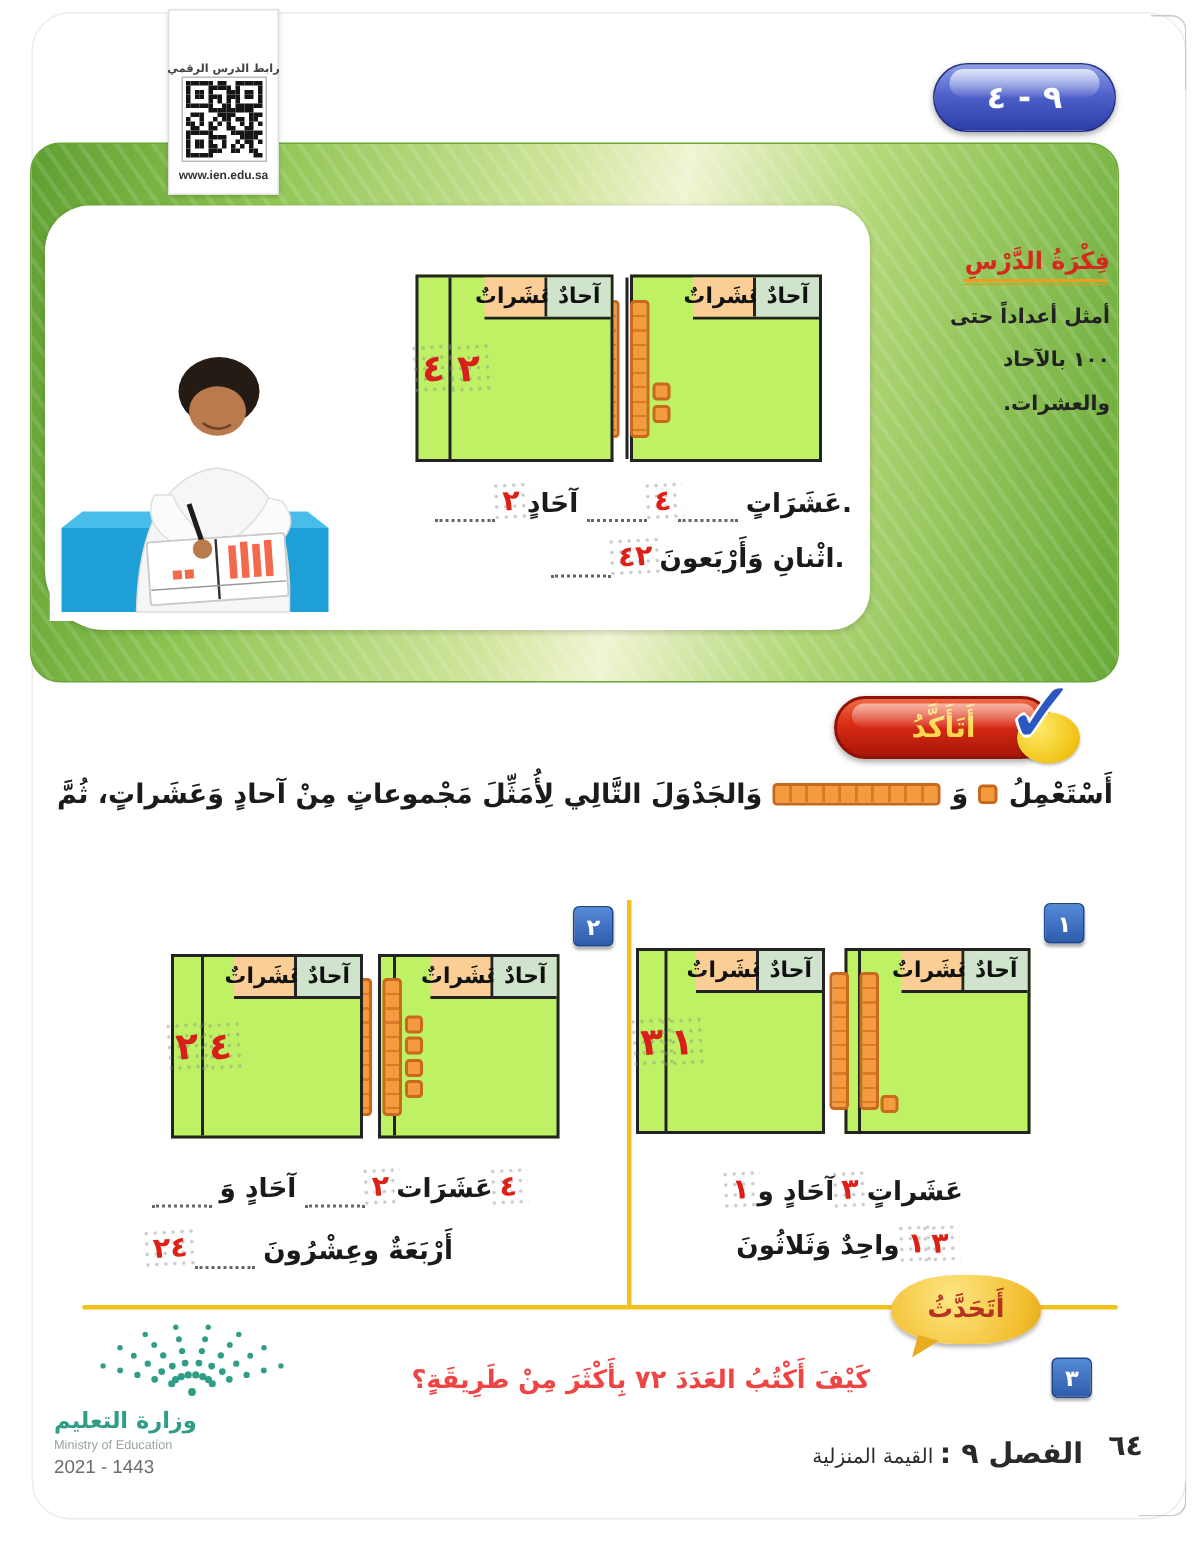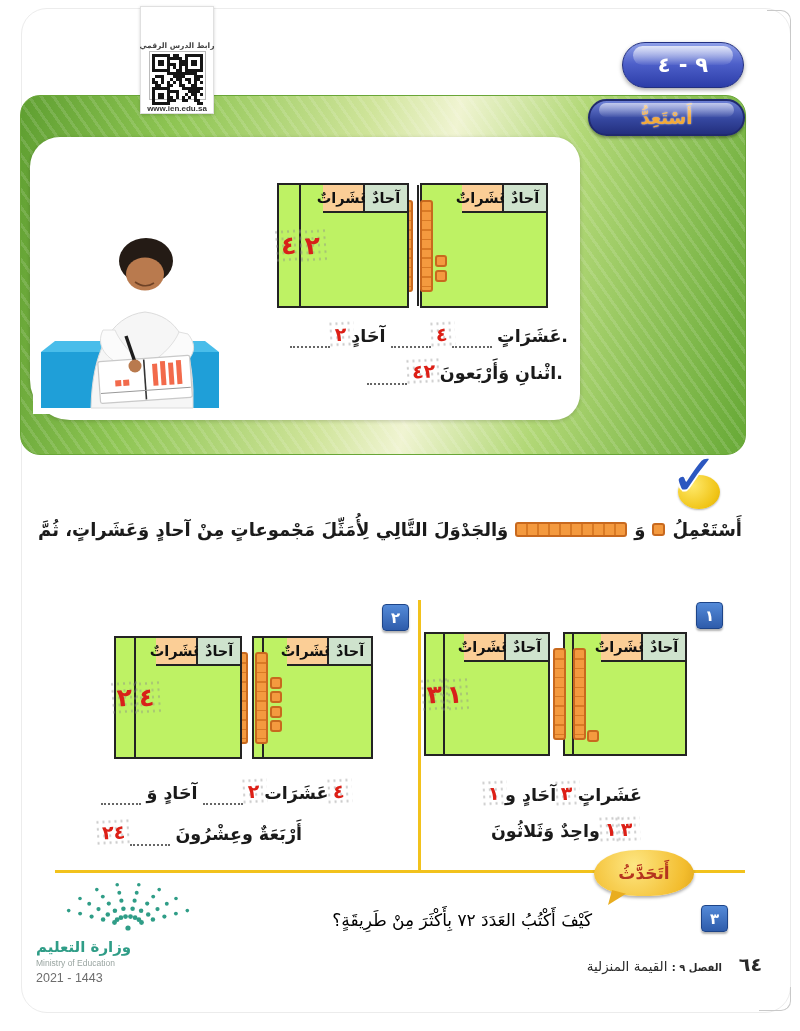--- a/index.html
+++ b/index.html
@@ -7,21 +7,21 @@
   body { font-family:"DejaVu Sans", sans-serif; }
   #page { position:relative; width:800px; height:1031px; background:#fff; overflow:hidden; margin:0 auto; direction:rtl; }
 
   
   .frame { position:absolute; left:21px; top:8px; right:9px; bottom:18px; border:1.5px solid #ececec; border-radius:26px; }
   .corner-tick { position:absolute; border-color:#c9c9c9; border-style:solid; }
   .tick-tr { top:10px; right:9px; width:24px; height:50px; border-width:1.5px 1.5px 0 0; border-radius:0 10px 0 0; }
   .tick-br { bottom:20px; right:9px; width:32px; height:24px; border-width:0 1.5px 1.5px 0; border-radius:0 0 10px 0; }
 
   
-  .qr-card { position:absolute; top:6px; left:112px; width:74px; height:108px; background:#fff; border:1px solid #e0e0e0; box-shadow:0 1px 3px rgba(0,0,0,.18); z-index:5; display:flex; flex-direction:column; align-items:center; padding-top:34px;margin-left:28px; }
+  .qr-card { position:absolute; top:6px; left:112px; width:74px; height:124px; background:#fff; border:1px solid #e0e0e0; box-shadow:0 1px 3px rgba(0,0,0,.18); z-index:5; display:flex; flex-direction:column; align-items:center; padding-top:34px; }
   .qr-label { font-size:7.5px; color:#444; font-weight:bold; margin-bottom:4px; white-space:nowrap; }
   .qr-box { position:relative; width:51px; height:51px; background:#fff; outline:1px solid #bbb; outline-offset:2px; }
   .qr-box i { position:absolute; width:3px; height:3px; background:#151515; }
   .qr-url { font-size:8px; color:#333; font-weight:bold; margin-top:7px; font-family:"Liberation Sans",sans-serif; }
 
   .lesson-pill { position:absolute; top:42px; right:56px; width:122px; height:46px; border-radius:24px; background:linear-gradient(180deg,#8fa0e8 0%,#4d5fc9 48%,#2c3da8 100%); border:1px solid #23307f; box-shadow:0 2px 4px rgba(0,0,0,.35); display:flex; align-items:center; justify-content:center; gap:8px; color:#fff; font-size:21px; font-weight:bold; z-index:4; }
   .lesson-pill::before { content:""; position:absolute; left:8%; right:8%; top:3px; height:44%; border-radius:12px; background:linear-gradient(rgba(255,255,255,.75),rgba(255,255,255,.05)); }
   .page-title { position:absolute; top:46px; right:186px; width:222px; height:42px; line-height:42px; text-align:center; color:#1e3c96; font-size:25px; font-weight:bold; }
 
   
@@ -78,28 +78,28 @@
   .instr-2 { position:absolute; top:558px; right:58px; width:260px; font-size:18px; font-weight:600; color:#1b1b1b; text-align:right; }
 
   
   .numbox { position:absolute; width:27px; height:27px; border-radius:4px; background:linear-gradient(180deg,#548ad8 0%,#2e5cab 100%); border:1px solid #1d4488; box-shadow:0 2px 2px rgba(0,0,0,.3); color:#fff; font-size:15px; font-weight:bold; display:flex; align-items:center; justify-content:center; }
   .yellow-v { position:absolute; left:418px; top:600px; width:2.5px; height:271px; background:#f2c21c; }
   .yellow-h { position:absolute; left:55px; top:870px; width:690px; height:2.5px; background:#f2c21c; }
 
   
   .talk-bubble { position:absolute; top:850px; right:106px; width:100px; height:46px; border-radius:50% 50% 50% 50% / 60% 60% 55% 55%; background:radial-gradient(circle at 40% 32%,#fde682,#f3bd2e 75%,#dfa51a); box-shadow:0 2px 3px rgba(0,0,0,.3); display:flex; align-items:center; justify-content:center; color:#b5341f; font-size:17px; font-weight:bold; z-index:3; }
   .talk-bubble::after { content:""; position:absolute; left:12px; bottom:-9px; width:20px; height:15px; background:#e9ad1f; clip-path:polygon(10% 100%, 30% 0, 100% 25%); }
-  .talk-q { position:absolute; top:910px; right:208px; width:345px; font-size:17px; font-weight:400; color:#000000; text-align:right; white-space:nowrap; }
+  .talk-q { position:absolute; top:910px; right:220px; width:345px; font-size:17px; font-weight:700; color:#ef4444; text-align:right; white-space:nowrap; }
   .red-note { position:absolute; color:#e0241b; font-weight:bold; font-size:22px; white-space:nowrap; }
   .red-note-1 { top:944px; right:158px; }
   .red-note-2 { top:984px; right:195px; }
 
   .footer-page { position:absolute; top:953px; right:38px; font-size:19px; font-weight:bold; color:#2a2a2a; }
   .footer-chapter { position:absolute; top:958px; right:78px; font-size:13.5px; color:#2a2a2a; white-space:nowrap; }
-  .footer-chapter b { font-size:10px; }
+  .footer-chapter b { font-size:19px; }
 
   .ministry { position:absolute; left:36px; top:862px; width:160px; }
   .ministry svg { display:block; }
   .ministry-ar { color:#2f9d87; font-size:15px; font-weight:bold; text-align:left; direction:ltr; margin-top:2px; letter-spacing:1px; }
   .ministry-en { color:#9aa5a1; font-size:8.5px; font-family:"Liberation Sans",sans-serif; text-align:left; direction:ltr; margin-top:2px; }
   .ministry-yr { color:#6d6d6d; font-size:12.5px; font-family:"Liberation Sans",sans-serif; text-align:left; direction:ltr; margin-top:3px; }
 
   
   .photo { position:absolute; top:222px; right:567px; width:200px; height:192px; }
 </style>
@@ -284,23 +284,29 @@
     <div class="qr-url">www.ien.edu.sa</div>
   </div>
 
   <div class="lesson-pill">
     <span>٩</span>
     <span>-</span>
     <span>٤</span>
   </div>
 
   <div class="green-panel"></div>
-  <div class="warmup-pill">أَسْتَعِدُّ</div>
   <div class="white-panel"></div>
 
+  <div class="idea">
+    <div class="idea-title">فِكْرَةُ الدَّرْسِ</div>
+    <div class="idea-underline"></div>
+    <div class="idea-line">أمثل أعداداً حتى</div>
+    <div class="idea-line">١٠٠ بالآحاد</div>
+    <div class="idea-line">والعشرات.</div>
+  </div>
 
   <svg class="photo" viewBox="0 0 200 192">
     <rect x="0" y="0" width="200" height="192" fill="#ffffff"></rect>
     <rect x="8" y="130" width="178" height="56" fill="#1f9fd8"></rect>
     <polygon points="8,130 186,130 172,119 22,119" fill="#49bdea"></polygon>
     <path d="M58,186 C59,132 76,94 112,90 C146,94 158,122 160,168 L160,186 Z" fill="#f6f6f6" stroke="#dcdcdc" stroke-width="1"></path>
     <ellipse cx="113" cy="39" rx="27" ry="23" fill="#241b15"></ellipse>
     <ellipse cx="112" cy="52" rx="19" ry="16.5" fill="#b97a4e"></ellipse>
     <path d="M102,60 q10,7 19,1" stroke="#6e4226" stroke-width="1.6" fill="none"></path>
     <path d="M155,112 C168,128 157,142 136,148 L116,142 C132,132 142,120 146,110 Z" fill="#fbfbfb" stroke="#e0e0e0" stroke-width="1"></path>
@@ -369,20 +375,21 @@
   <div class="fill-line" style="top:363px; right:237px;">
       <span class="dots"></span>
       <span class="red-fill">٤٢</span>
       <span class="tok-word">اثْنانِ وَأَرْبَعونَ.</span>
     </div>
 
   <div class="check-badge">
     <span class="yellow-dot"></span>
       <span class="check">✓</span>
   </div>
+  <div class="confirm-pill">أَتَأَكَّدُ</div>
 
   <div class="instr-1">
     <span>أَسْتَعْمِلُ</span>
     <span class="unit-icon"></span>
     <span>وَ</span>
     <span class="rod-icon-h"></span>
     <span>وَالجَدْوَلَ التَّالِي لِأُمَثِّلَ مَجْموعاتٍ مِنْ آحادٍ وَعَشَراتٍ، ثُمَّ</span>
   </div>
 
   <div class="numbox" style="top:602px; right:77px;">١</div>

